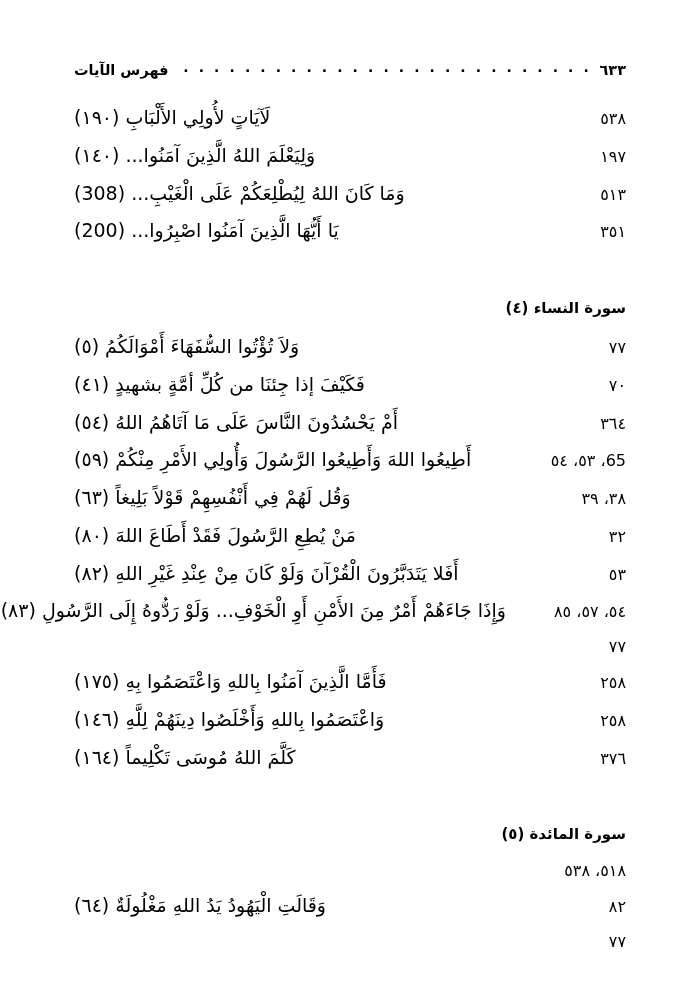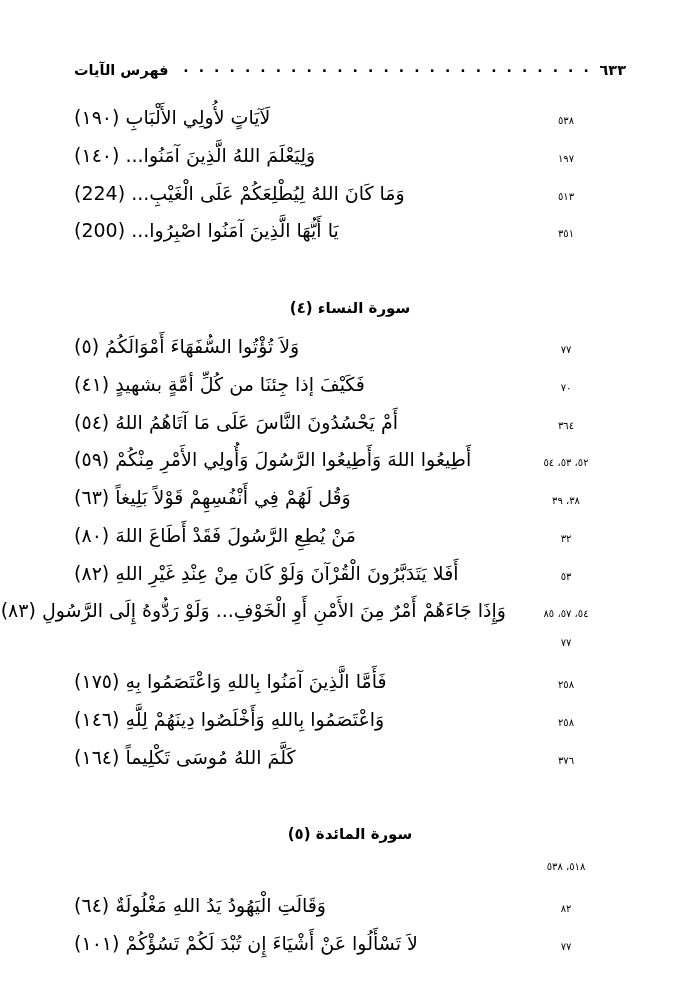--- a/index.html
+++ b/index.html
@@ -63,40 +63,39 @@
     display: flex;
     flex-direction: row;
     align-items: baseline;
     direction: rtl;
     margin-bottom: 14px;
     min-height: 19px;
   }
   .entry .pages {
     width: 120px;
     flex: 0 0 120px;
-    text-align: center;
-    font-size: 10px;
+    font-size: 16px;
     direction: rtl;
     white-space: nowrap;
     font-weight: normal;
   }
   .entry .text {
     flex: 1 1 auto;
     text-align: left;
     font-size: 19px;
     direction: rtl;
     white-space: nowrap;
     line-height: 1.25;
   }
 
   
   .surah-heading {
     font-size: 15px;
     font-weight: bold;
-    text-align: center;
+    text-align: right;
     direction: rtl;
     margin: 0 0 18px 0;
   }
 
   .gap-large { height: 42px; }
   .gap-small { height: 16px; }
 
   .section { margin-bottom: 0; }
 </style>
 </head>
@@ -116,21 +115,21 @@
     <div class="entry">
       <span class="pages">٥٣٨</span>
       <span class="text">لَآيَاتٍ لأُولِي الأَلْبَابِ (١٩٠)</span>
     </div>
     <div class="entry">
       <span class="pages">١٩٧</span>
       <span class="text">وَلِيَعْلَمَ اللهُ الَّذِينَ آمَنُوا... (١٤٠)</span>
     </div>
     <div class="entry">
       <span class="pages">٥١٣</span>
-      <span class="text">وَمَا كَانَ اللهُ لِيُطْلِعَكُمْ عَلَى الْغَيْبِ... (224)</span>
+      <span class="text">وَمَا كَانَ اللهُ لِيُطْلِعَكُمْ عَلَى الْغَيْبِ... (308)</span>
     </div>
     <div class="entry">
       <span class="pages">٣٥١</span>
       <span class="text">يَا أَيُّهَا الَّذِينَ آمَنُوا اصْبِرُوا... (200)</span>
     </div>
   </div>
 
   <div class="gap-large"></div>
 
   <div class="section">
@@ -142,21 +141,21 @@
     </div>
     <div class="entry">
       <span class="pages">٧٠</span>
       <span class="text">فَكَيْفَ إذا جِئنَا من كُلِّ أمَّةٍ بشهيدٍ (٤١)</span>
     </div>
     <div class="entry">
       <span class="pages">٣٦٤</span>
       <span class="text">أَمْ يَحْسُدُونَ النَّاسَ عَلَى مَا آتَاهُمُ اللهُ (٥٤)</span>
     </div>
     <div class="entry">
-      <span class="pages">٥٢، ٥٣، ٥٤</span>
+      <span class="pages">65، ٥٣، ٥٤</span>
       <span class="text">أَطِيعُوا اللهَ وَأَطِيعُوا الرَّسُولَ وَأُولِي الأَمْرِ مِنْكُمْ (٥٩)</span>
     </div>
     <div class="entry">
       <span class="pages">٣٨، ٣٩</span>
       <span class="text">وَقُل لَهُمْ فِي أَنْفُسِهِمْ قَوْلاً بَلِيغاً (٦٣)</span>
     </div>
     <div class="entry">
       <span class="pages">٣٢</span>
       <span class="text">مَنْ يُطِعِ الرَّسُولَ فَقَدْ أَطَاعَ اللهَ (٨٠)</span>
     </div>
@@ -192,17 +191,16 @@
 
     <div class="entry">
       <span class="pages">٥١٨، ٥٣٨</span>
     </div>
     <div class="entry">
       <span class="pages">٨٢</span>
       <span class="text">وَقَالَتِ الْيَهُودُ يَدُ اللهِ مَغْلُولَةٌ (٦٤)</span>
     </div>
     <div class="entry">
       <span class="pages">٧٧</span>
-      <span class="text">لاَ تَسْأَلُوا عَنْ أَشْيَاءَ إِن تُبْدَ لَكُمْ تَسُؤْكُمْ (١٠١)</span>
     </div>
   </div>
 
 </div>
 
 </body></html>

